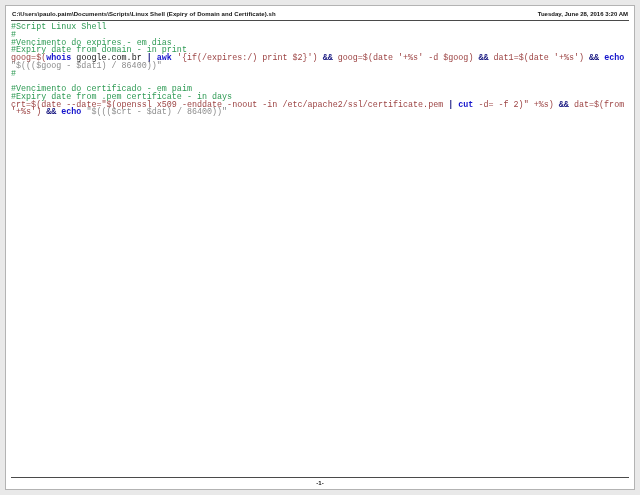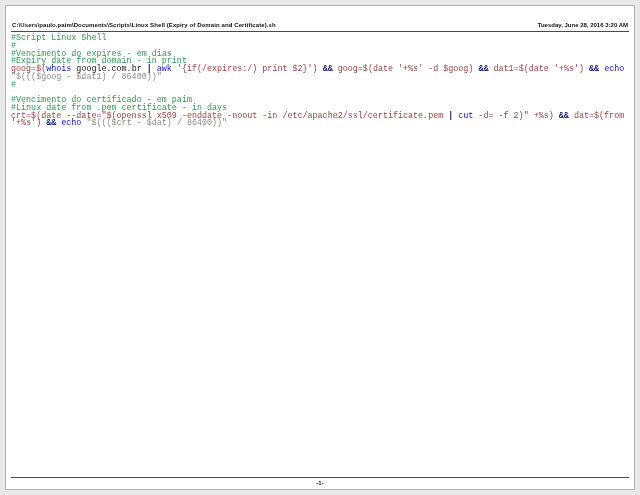--- a/index.html
+++ b/index.html
@@ -7,38 +7,38 @@
   body {
     background:#e9e9e9;
     font-family:"Liberation Sans", sans-serif;
     position:relative;
     overflow:hidden;
   }
   .page {
     position:absolute; left:5px; top:5px; right:5px; bottom:5px;
     background:#ffffff;
     border:1px solid #b3b3b3;
-    padding:15px 5px;
+    padding:4px 5px;
   }
   .hdr {
     display:flex; justify-content:space-between; align-items:flex-end;
     font-size:6px; line-height:7px; font-weight:bold; color:#111;
     padding:1px 1px 2px 1px;
     border-bottom:1px solid #4a4a4a;
   }
   .hdr .path { letter-spacing:0.1px; }
   .code {
     margin-top:3px;
     font-family:"Liberation Mono", monospace;
     font-size:8.4px;
     color:var(--c-default,#1a1a1a);
   }
   .code-line { height:7.75px; line-height:7.75px; white-space:pre; overflow:visible; }
   .tok-comment  { color:var(--c-comment); }
-  .tok-keyword  { color:var(--c-keyword); font-weight:normal;text-align:right; }
+  .tok-keyword  { color:var(--c-keyword); font-weight:bold;text-align:right; }
   .tok-code     { color:var(--c-code); }
   .tok-operator { color:var(--c-operator); font-weight:bold; }
   .tok-string   { color:var(--c-string); }
   .tok-default  { color:var(--c-default); }
   .ftr {
     position:absolute; left:5px; right:5px; bottom:3px;
     border-top:1px solid #4a4a4a;
     text-align:center;
     font-size:6px; font-weight:bold; color:#111;
     padding-top:2px;
@@ -57,21 +57,21 @@
   <div class="code">
       <div class="code-line"><span class="tok-comment">#Script Linux Shell</span></div>
       <div class="code-line"><span class="tok-comment">#</span></div>
       <div class="code-line"><span class="tok-comment">#Vencimento do expires - em dias</span></div>
       <div class="code-line"><span class="tok-comment">#Expiry date from domain - in print</span></div>
       <div class="code-line"><span class="tok-code">goog=$(</span><span class="tok-keyword">whois</span><span class="tok-default"> google.com.br </span><span class="tok-operator">|</span><span class="tok-default"> </span><span class="tok-keyword">awk</span><span class="tok-code"> '{if(/expires:/) print $2}') </span><span class="tok-operator">&amp;&amp;</span><span class="tok-code"> goog=$(date '+%s' -d $goog) </span><span class="tok-operator">&amp;&amp;</span><span class="tok-code"> dat1=$(date '+%s') </span><span class="tok-operator">&amp;&amp;</span><span class="tok-default"> </span><span class="tok-keyword">echo</span></div>
       <div class="code-line"><span class="tok-string">"$((($goog - $dat1) / 86400))"</span></div>
       <div class="code-line"><span class="tok-comment">#</span></div>
       <div class="code-line">&nbsp;</div>
       <div class="code-line"><span class="tok-comment">#Vencimento do certificado - em paim</span></div>
-      <div class="code-line"><span class="tok-comment">#Linux date from .pem certificate - in days</span></div>
+      <div class="code-line"><span class="tok-comment">#Expiry date from .pem certificate - in days</span></div>
       <div class="code-line"><span class="tok-code">crt=$(date --date="$(openssl x509 -enddate -noout -in /etc/apache2/ssl/certificate.pem </span><span class="tok-operator">|</span><span class="tok-default"> </span><span class="tok-keyword">cut</span><span class="tok-code"> -d= -f 2)" +%s) </span><span class="tok-operator">&amp;&amp;</span><span class="tok-code"> dat=$(from</span></div>
       <div class="code-line"><span class="tok-code">'+%s') </span><span class="tok-operator">&amp;&amp;</span><span class="tok-default"> </span><span class="tok-keyword">echo</span><span class="tok-default"> </span><span class="tok-string">"$((($crt - $dat) / 86400))"</span></div>
     </div>
 
   <div class="ftr">
     <span>-1-</span>
   </div>
 
 </div>
 

